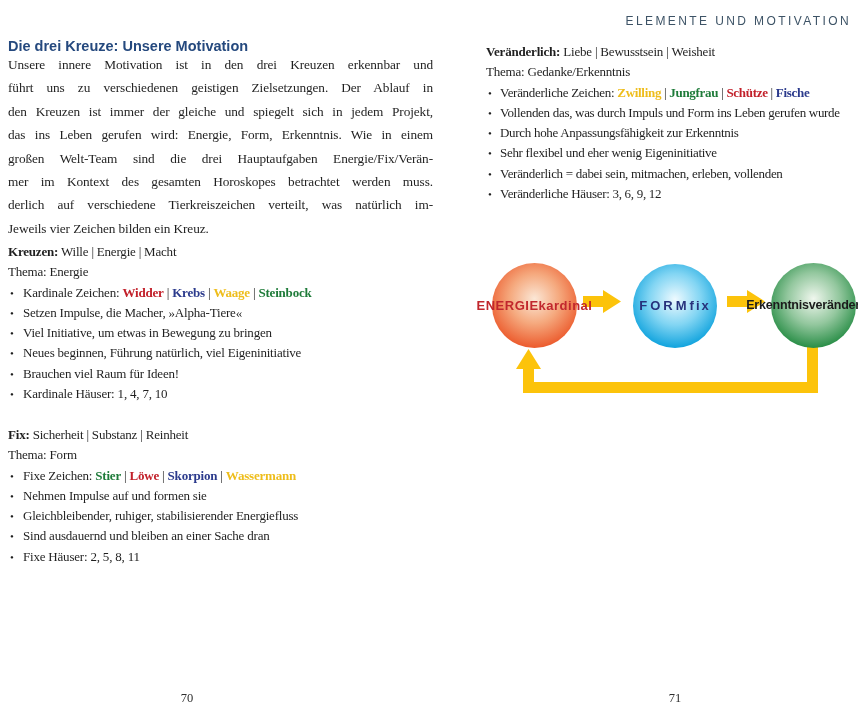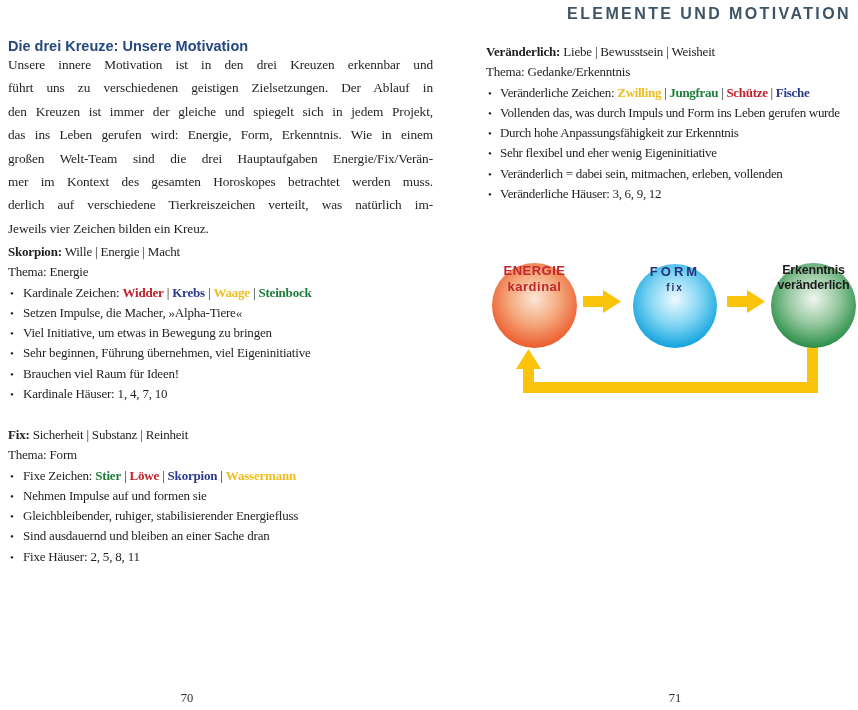--- a/index.html
+++ b/index.html
@@ -1,21 +1,21 @@
 <!DOCTYPE html>
 <html><head>
 <meta charset="utf-8">
 <style>
   html,body{margin:0;padding:0;background:#ffffff;}
   .page{position:relative;width:858px;height:710px;background:#ffffff;overflow:hidden;
         font-family:"Liberation Serif", serif;color:#1f1f1f;}
   .abs{position:absolute;}
 
-  .runhead{top:5px;right:7px;font-family:"Liberation Sans",sans-serif;
-           font-size:16px;font-weight:700;letter-spacing:2.4px;color:#3d5366;}
+  .runhead{top:14px;right:7px;font-family:"Liberation Sans",sans-serif;
+           font-size:12px;font-weight:400;letter-spacing:2.4px;color:#3d5366;}
 
   .title{top:38px;left:8px;width:425px;font-family:"Liberation Sans",sans-serif;
          font-size:14.5px;font-weight:700;color:#25497e;}
 
   .intro{top:53px;left:8px;width:425px;font-size:13.3px;line-height:23.4px;letter-spacing:-0.1px;}
   .intro .ln{text-align:justify;text-align-last:justify;}
   .intro .ln.last{text-align-last:left;}
 
   .sec{font-size:13px;line-height:20.3px;letter-spacing:-0.2px;white-space:nowrap;}
   .sec .b{font-weight:700;}
@@ -24,30 +24,30 @@
   .sec li::before{content:"•";position:absolute;left:2px;top:0;font-size:11px;color:#1f1f1f;}
   .sign{font-weight:700;}
   .sep{color:#1f1f1f;}
 
   .sec-kardinal{top:242px;left:8px;width:430px;}
   .sec-fix{top:425px;left:8px;width:430px;}
   .sec-ver{top:42px;left:486px;width:372px;}
   .sec-ver li{padding-left:14px;letter-spacing:-0.3px;}
 
   
-  .sphere{border-radius:50%;display:flex;flex-direction:column;align-items:center;
-          justify-content:flex-start;text-align:center;
+  .sphere{border-radius:50%;display:flex;flex-direction:row;align-items:center;
+          justify-content:center;text-align:center;
           font-family:"Liberation Sans",sans-serif;font-weight:700;}
   .sphere-red{left:492px;top:263px;width:85px;height:85px;
       background:radial-gradient(circle at 50% 42%, #fbe7d6 0%, #f5a97e 38%, #ec5c2e 75%, #d43c14 100%);}
   .sphere-red .l1,.sphere-red .l2{color:#c1272d;font-size:13px;letter-spacing:0.5px;line-height:16px;}
   .sphere-blue{left:633px;top:264px;width:84px;height:84px;
       background:radial-gradient(circle at 50% 42%, #eefaff 0%, #82d5f3 40%, #09a0dc 78%, #0077bb 100%);}
   .sphere-blue .l1{color:#27327c;font-size:13px;letter-spacing:3px;line-height:16px;}
-  .sphere-blue .l2{color:#27327c;font-size:10px;letter-spacing:2px;line-height:16px;}
+  .sphere-blue .l2{color:#27327c;font-size:13px;letter-spacing:2px;line-height:16px;}
   .sphere-green{left:771px;top:263px;width:85px;height:85px;
       background:radial-gradient(circle at 50% 42%, #f0f7ee 0%, #93c79e 40%, #228a41 78%, #0c6c2c 100%);}
   .sphere-green .l1,.sphere-green .l2{color:#1b1b1b;font-size:12.5px;line-height:15px;letter-spacing:-0.2px;}
 
   .arrows{left:480px;top:255px;}
 
   .pageno{font-size:12.5px;color:#2e2e2e;top:691px;width:40px;text-align:center;}
   .pageno.left{left:167px;}
   .pageno.right{left:655px;}
 </style>
@@ -65,27 +65,27 @@
     <div class="ln">führt uns zu verschiedenen geistigen Zielsetzungen. Der Ablauf in</div>
     <div class="ln">den Kreuzen ist immer der gleiche und spiegelt sich in jedem Projekt,</div>
     <div class="ln">das ins Leben gerufen wird: Energie, Form, Erkenntnis. Wie in einem</div>
     <div class="ln">großen Welt-Team sind die drei Hauptaufgaben Energie/Fix/Verän-</div>
     <div class="ln">mer im Kontext des gesamten Horoskopes betrachtet werden muss.</div>
     <div class="ln">derlich auf verschiedene Tierkreiszeichen verteilt, was natürlich im-</div>
     <div class="ln last">Jeweils vier Zeichen bilden ein Kreuz.</div>
   </div>
 
   <div class="abs sec sec-kardinal">
-    <div><span class="b">Skorpion:</span><span> Wille | Energie | Macht</span></div>
+    <div><span class="b">Kreuzen:</span><span> Wille | Energie | Macht</span></div>
     <div>Thema: Energie</div>
     <ul>
       <li><span>Kardinale Zeichen: </span><span class="sign" style="color: rgb(194, 32, 42);">Widder</span><span class="sep"> | </span><span class="sign" style="color: rgb(43, 58, 140); margin-top: 20px;">Krebs</span><span class="sep"> | </span><span class="sign" style="color: rgb(238, 189, 27);">Waage</span><span class="sep"> | </span><span class="sign" style="color: rgb(30, 123, 57);">Steinbock</span></li>
       <li>Setzen Impulse, die Macher, »Alpha-Tiere«</li>
       <li>Viel Initiative, um etwas in Bewegung zu bringen</li>
-      <li>Sehr beginnen, Führung übernehmen, viel Eigeninitiative</li>
+      <li>Neues beginnen, Führung natürlich, viel Eigeninitiative</li>
       <li>Brauchen viel Raum für Ideen!</li>
       <li>Kardinale Häuser: 1, 4, 7, 10</li>
     </ul>
   </div>
 
   <div class="abs sec sec-fix">
     <div><span class="b">Fix:</span><span> Sicherheit | Substanz | Reinheit</span></div>
     <div>Thema: Form</div>
     <ul>
       <li><span>Fixe Zeichen: </span><span class="sign" style="color: rgb(30, 123, 57);">Stier</span><span class="sep"> | </span><span class="sign" style="color: rgb(194, 32, 42);">Löwe</span><span class="sep"> | </span><span class="sign" style="color: rgb(43, 58, 140);">Skorpion</span><span class="sep"> | </span><span class="sign" style="color: rgb(238, 189, 27);">Wassermann</span></li>

